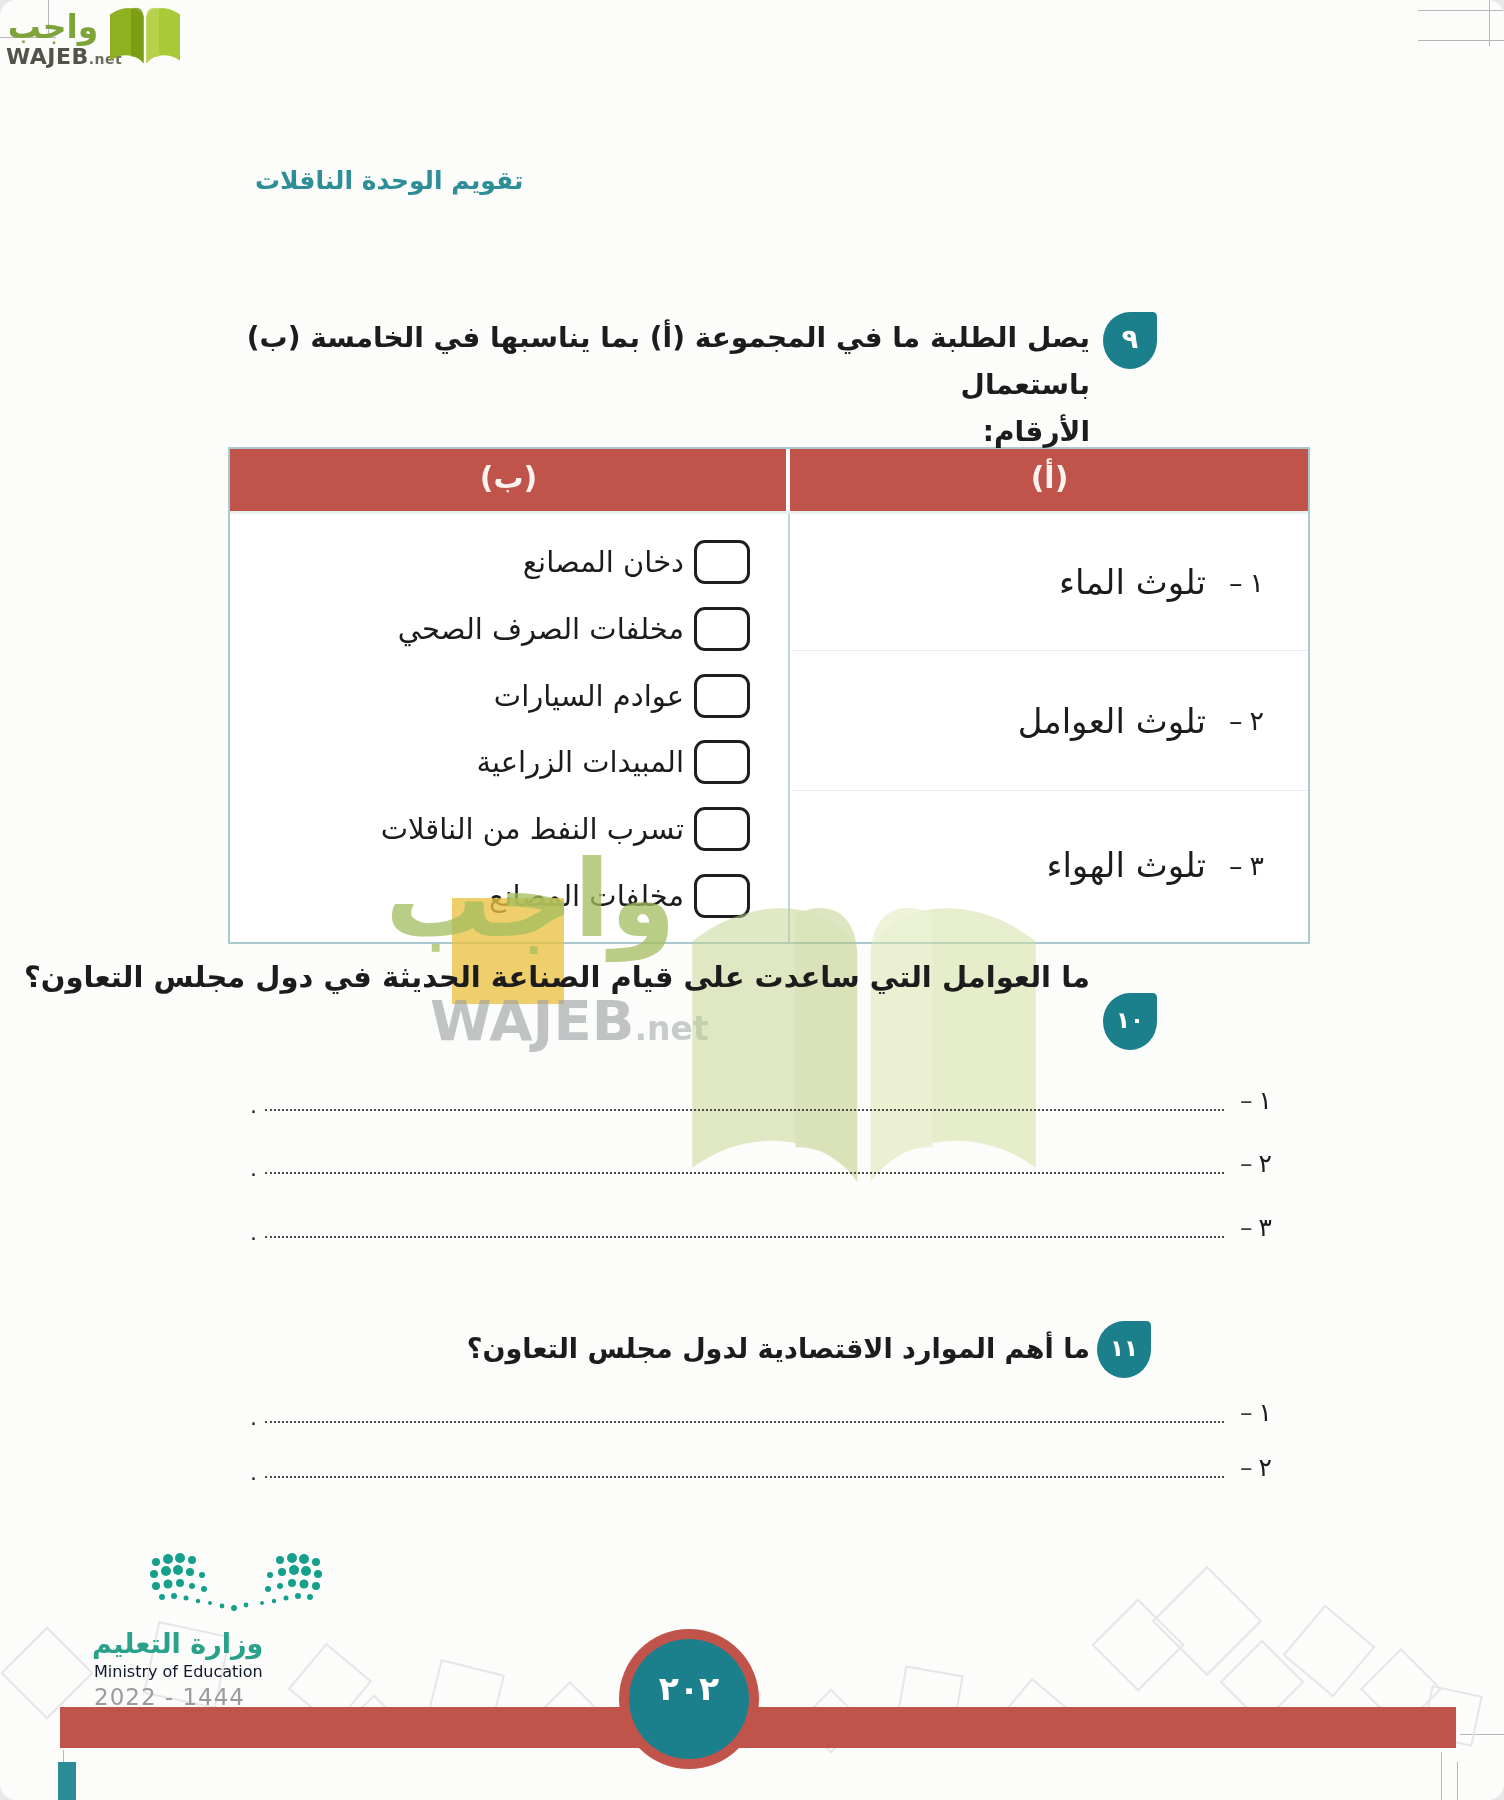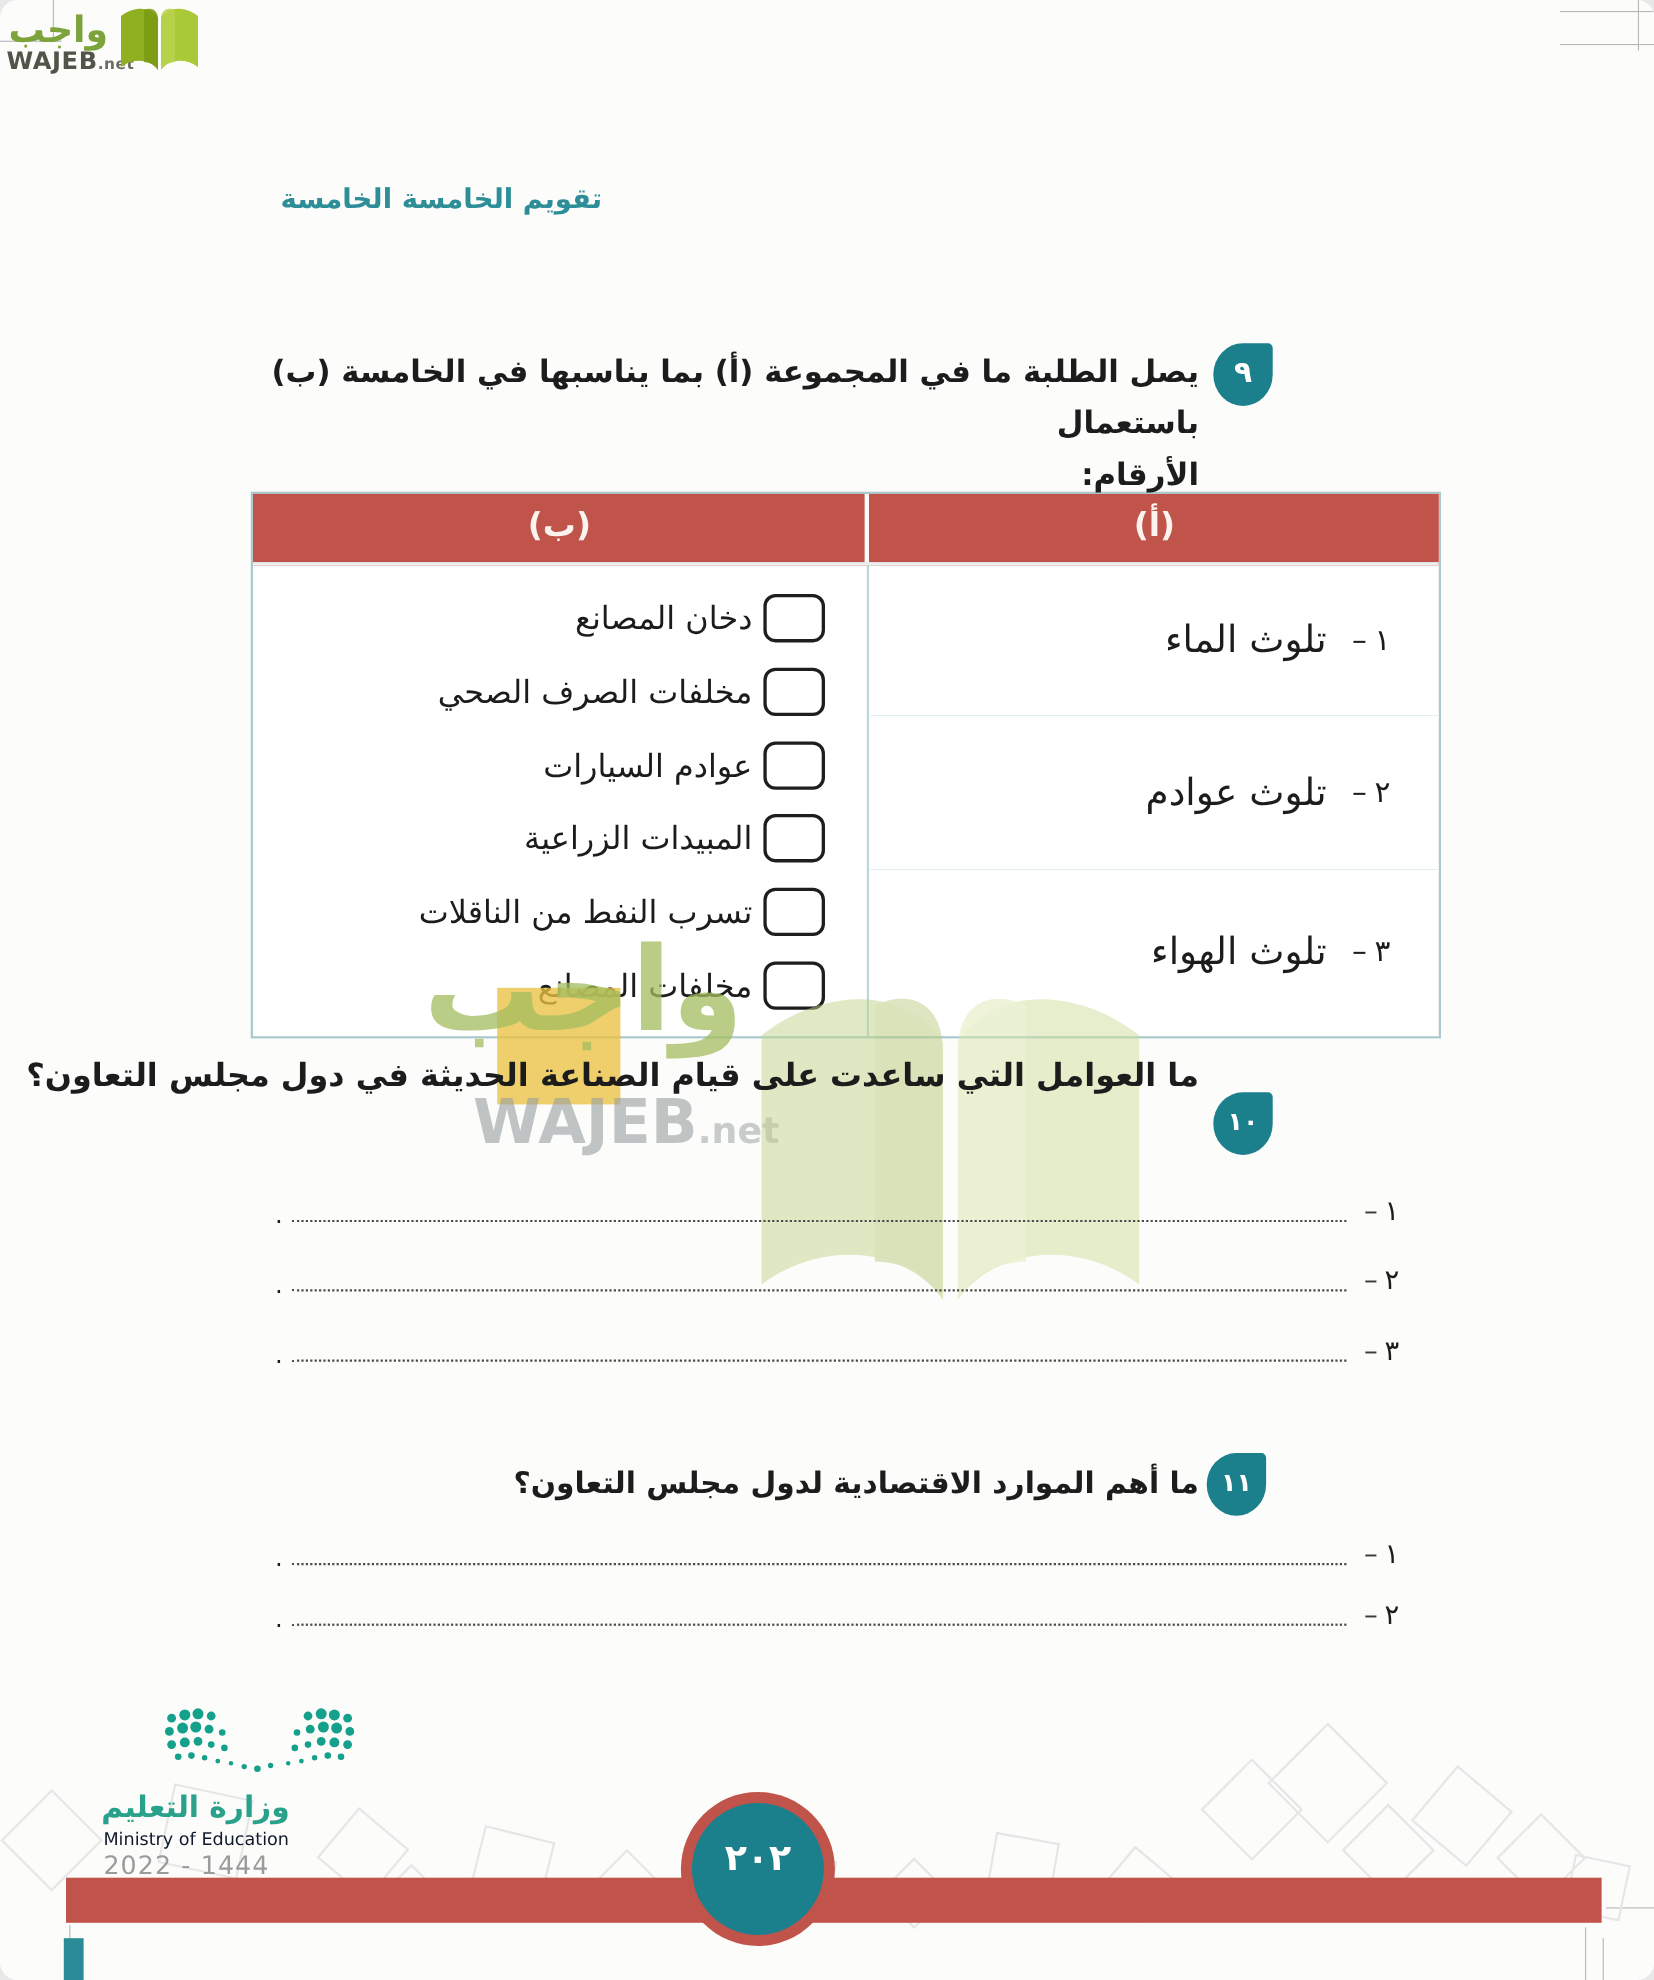--- a/index.html
+++ b/index.html
@@ -102,21 +102,21 @@
 
   <div class="brand-ar">واجب</div>
   <div class="brand-en"><span>WAJEB</span><span class="tld">.net</span></div>
   <svg class="brand-book" viewBox="0 0 120 100">
     <path d="M10 18 C28 4 50 6 58 20 L58 88 C48 74 26 72 10 84 Z" fill="#8fb020"></path>
     <path d="M110 18 C92 4 70 6 62 20 L62 88 C72 74 94 72 110 84 Z" fill="#a9c937"></path>
     <path d="M40 10 C52 5 58 12 58 22 L58 88 C53 80 46 78 40 78 Z" fill="#7a9a14" opacity="0.85"></path>
     <path d="M80 10 C68 5 62 12 62 22 L62 88 C67 80 74 78 80 78 Z" fill="#b8d44e" opacity="0.85"></path>
   </svg>
 
-  <div class="page-title">تقويم الخامسة الخامسة</div>
+  <div class="page-title">تقويم الوحدة الناقلات</div>
 
   <div class="qb qb-1" style="left:1103px;top:312px;">
       <span>٩</span>
     </div>
   <div class="qtext q9-text">
     <div>يصل الطلبة ما في المجموعة (أ) بما يناسبها في الخامسة (ب) باستعمال</div>
     <div>الأرقام:</div>
   </div>
 
   <div class="match-table">
@@ -155,21 +155,21 @@
       </div>
       <div class="col-a">
         <div class="a-row a-row-1">
           <span class="a-num">١</span>
           <span class="a-dash">–</span>
           <span class="a-label">تلوث الماء</span>
         </div>
         <div class="a-row a-row-2">
           <span class="a-num">٢</span>
           <span class="a-dash">–</span>
-          <span class="a-label">تلوث عوادم</span>
+          <span class="a-label">تلوث العوامل</span>
         </div>
         <div class="a-row a-row-3">
           <span class="a-num">٣</span>
           <span class="a-dash">–</span>
           <span class="a-label">تلوث الهواء</span>
         </div>
       </div>
     </div>
   </div>
 

